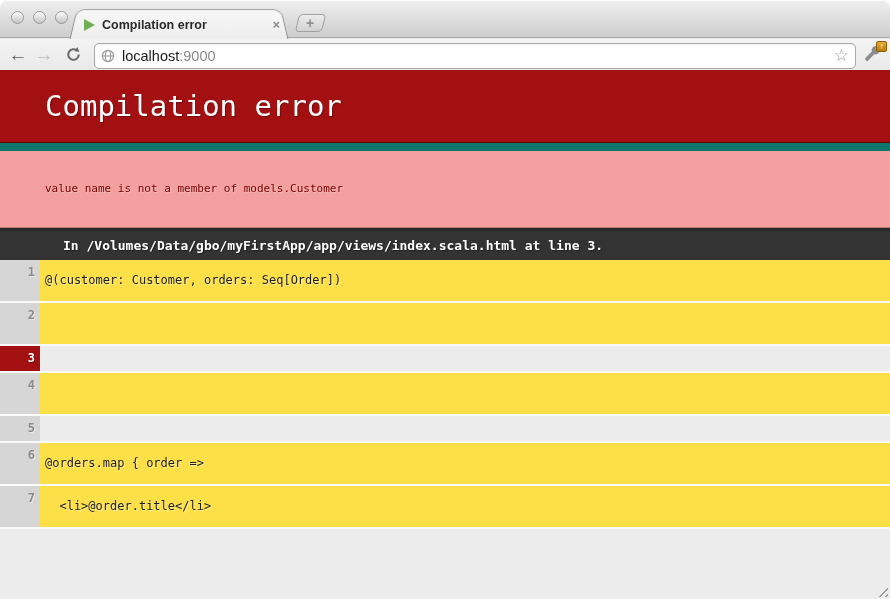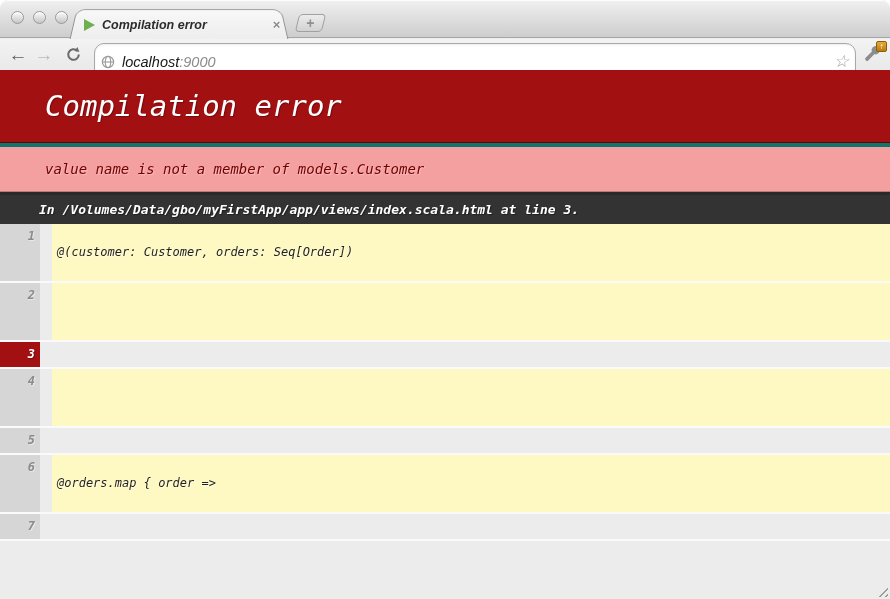--- a/index.html
+++ b/index.html
@@ -1,19 +1,19 @@
 <!DOCTYPE html>
 <html style="--header_bg: #A31012; --detail_bg: #F5A0A0; --detail_text: #730000; --bar_bg: #333333; --body_bg: #ECECEC; --gutter_bg: #D6D6D6; --error_red: #A31012;"><head>
 <meta charset="utf-8">
 <style>
   * { margin:0; padding:0; box-sizing:border-box; }
   html,body { width:890px; height:599px; background:#fff; overflow:hidden;
               font-family:"Liberation Sans", sans-serif; }
   .window { position:relative; width:890px; height:599px; border-radius:8px 8px 0 0;
-            overflow:hidden; background:#ECECEC;font-style:italic; }
+            overflow:hidden; background:#ECECEC; }
 
   
   .tab-strip { position:absolute; left:0; top:0; width:890px; height:38px;
                background:linear-gradient(#f0f0f0, #cdcdcd);
                border-bottom:1px solid #a6a6a6; border-radius:8px 8px 0 0;
                box-shadow: inset 0 1px 0 rgba(255,255,255,.8); }
   .traffic-lights { position:absolute; left:11px; top:11px; display:flex; gap:9px; }
   .mac-btn { width:13px; height:13px; border-radius:50%; border:1px solid #989898;
              background:linear-gradient(#fbfbfb, #c6c6c6);
              box-shadow: inset 0 1px 1px rgba(255,255,255,.9); }
@@ -40,55 +40,55 @@
 
   
   .nav-bar { position:absolute; left:0; top:39px; width:890px; height:31px;
              background:linear-gradient(#f3f3f3, #e9e9e9); }
   .nav-btn { position:absolute; top:0; height:31px; display:flex; align-items:center;
              justify-content:center; font-weight:bold; }
   .back-btn    { left:6px;  width:24px; font-size:19px; color:#5d5d5d; }
   .forward-btn { left:32px; width:24px; font-size:19px; color:#b9b9b9; }
   .reload-btn  { left:60px; width:26px; }
   .omnibox { position:absolute; left:94px; top:4px; width:762px; height:23px;
-             background:#fff; border:1px solid #a9a9a9; border-radius:10px;
+             background:#fff; border:1px solid #a9a9a9; border-radius:5px;
              box-shadow: inset 0 1px 2px rgba(0,0,0,.08);
-             display:flex; align-items:center; padding:18px 6px; }
+             display:flex; align-items:center; padding:12px 6px; }
   .globe-icon { flex:none; margin-right:7px; display:flex; }
   .url-text { font-size:14.5px; color:#1a1a1a; white-space:nowrap; flex:1; }
   .url-port { color:#8b8b8b; }
   .star-btn { flex:none; font-size:17px; color:#9b9b9b; line-height:1; margin-top:-2px; }
   .wrench-btn { position:absolute; left:861px; top:4px; width:24px; height:24px; }
   .badge { position:absolute; right:-2px; top:-2px; width:11px; height:11px;
            background:linear-gradient(#e8a838, #b97e10); border:1px solid #8a5f08;
            border-radius:2px; color:#fff; font-size:8px; font-weight:bold;
            display:flex; align-items:center; justify-content:center; line-height:1; }
 
   
   .content { position:absolute; left:0; top:70px; width:890px; height:529px;
              background:var(--body_bg, #ECECEC); display:flex; flex-direction:column;
              font-family:"DejaVu Sans Mono", monospace; }
   .err-header { background:var(--header_bg, #A31012); color:#fff; font-size:29px;
                 padding:19px 45px; border-bottom:1px solid #690000;
                 text-shadow:1px 1px 1px rgba(0,0,0,.3); font-weight:normal; }
   .err-detail { background:var(--detail_bg, #F5A0A0); color:var(--detail_text, #730000);
-                font-size:14px; padding:12px 45px; line-height:20px;
-                border-top:4px solid #0f766e; border-bottom:1px solid #BA7A7A;
+                font-size:11px; padding:28px 45px; line-height:20px;
+                border-top:8px solid #0f766e; border-bottom:1px solid #BA7A7A;
                 text-shadow:1px 1px 1px rgba(255,255,255,.3); }
   .err-location { background:var(--bar_bg, #333333); color:#fff; font-size:13px;
-                  font-weight:bold; padding:6px 39px; line-height:17px;
+                  font-weight:bold; padding:6px 63px; line-height:17px;
                   border-top:3px solid #2a2a2a; text-shadow:1px 1px 1px rgba(0,0,0,.4); }
   .source { display:flex; flex-direction:column; }
   .line-row { display:flex; border-bottom:2px solid #fafafa; }
   .line-no { flex:none; width:40px; padding:4px 5px; background:var(--gutter_bg, #D6D6D6);
              color:#8B8B8B; font-size:12px; font-weight:bold; text-align:right;
              line-height:17px; text-shadow:1px 1px 1px rgba(255,255,255,.5); }
-  .line-code { flex:1; padding:20px 5px; background:#fef9c3; color:#1f1f1f;
+  .line-code { flex:1; padding:12px 5px; background:#fde047; color:#1f1f1f;
                font-size:12px; line-height:17px; white-space:pre;
-               text-shadow:1px 1px 1px rgba(255,255,255,.5);margin-left:12px; }
+               text-shadow:1px 1px 1px rgba(255,255,255,.5); }
   .line-row.error .line-no { background:var(--error_red, #A31012); color:#fff;
                              text-shadow:1px 1px 1px rgba(0,0,0,.3); }
   .line-row.error .line-code { color:var(--error_red, #A31012); }
   .line-row.error .marker { background:var(--error_red, #A31012); color:#fff;
                             text-shadow:none; }
   .filler { flex:1; background:var(--body_bg, #ECECEC); }
   .resize-grip { position:absolute; right:2px; bottom:2px; width:13px; height:13px;
                  clip-path:polygon(100% 0, 100% 100%, 0 100%);
                  background:repeating-linear-gradient(135deg,
                     rgba(90,90,90,.55) 0 1px, transparent 1px 4px); }
@@ -171,19 +171,20 @@
   </div>
         <div class="line-row">
     <span class="line-no">5</span>
   </div>
         <div class="line-row">
     <span class="line-no">6</span>
     <span class="line-code">@orders.map { order =&gt;</span>
   </div>
         <div class="line-row">
     <span class="line-no">7</span>
+    <span class="line-code">  &lt;li&gt;@order.title&lt;/li&gt;</span>
   </div>
       </div>
     <div class="filler"></div>
   </div>
 
   <div class="resize-grip"></div>
 </div>
 
 </body></html>

